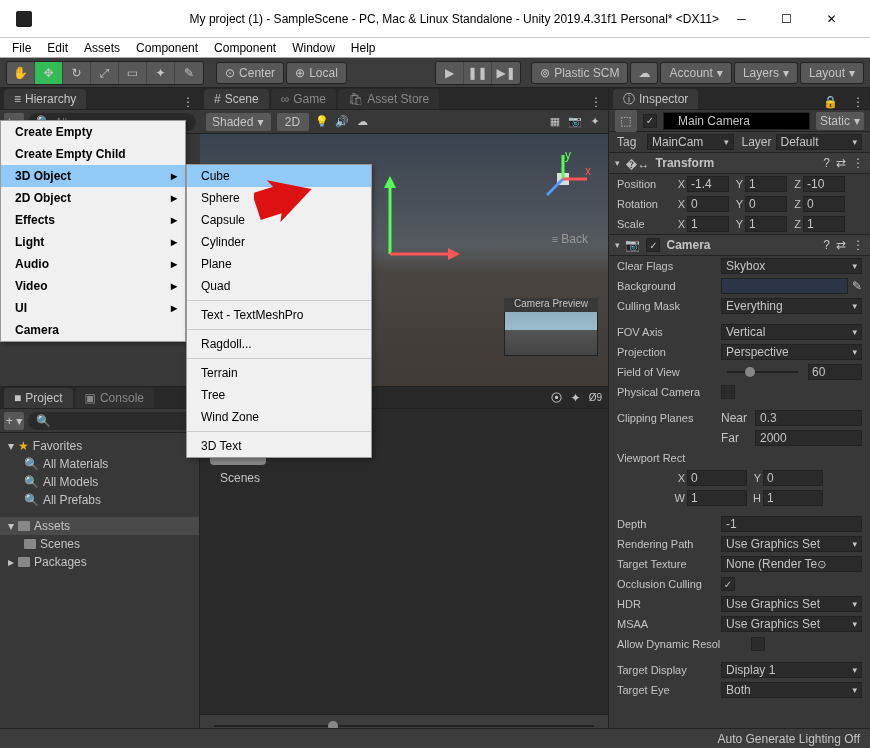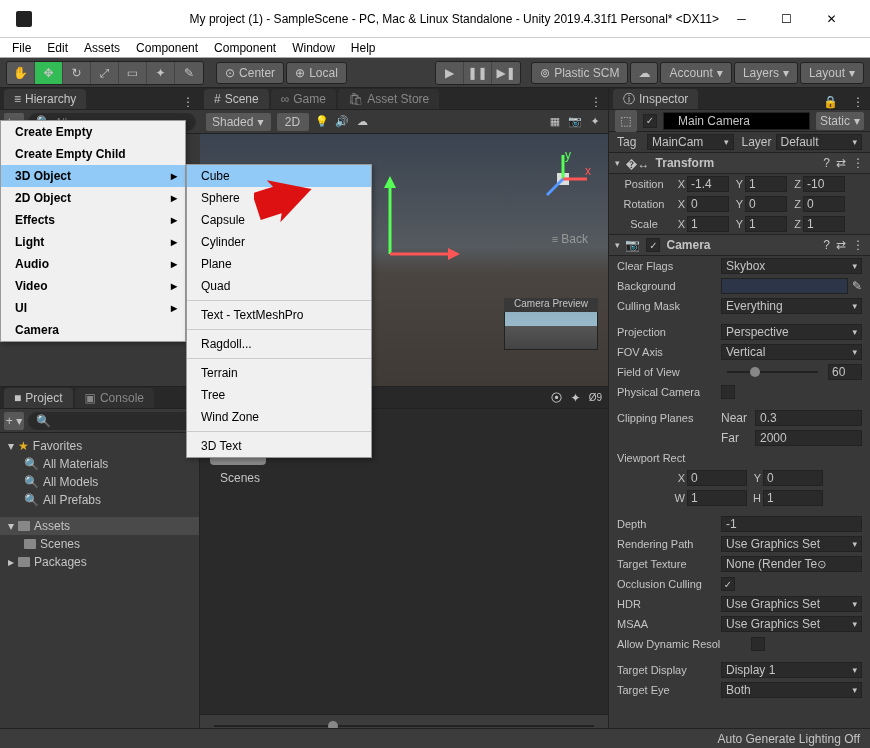--- a/index.html
+++ b/index.html
@@ -50,21 +50,21 @@
 .ctx-item.highlighted { background: #91c9f7; }
 .ctx-item .arrow { position: absolute; right: 8px; }
 .ctx-sep { height: 1px; background: #ccc; margin: 3px 0; }
 
 
 .scene-toolbar { height: 24px; background: #383838; border-bottom: 1px solid #222; display: flex; align-items: center; padding: 0 6px; gap: 6px; }
 .dropdown-btn { height: 18px; padding: 0 8px 0 6px; background: #585858; border-radius: 2px; display: flex; align-items: center; gap: 4px; cursor: pointer; }
 .scene-view { flex: 1; background: linear-gradient(to bottom, #3a4350 0%, #555a5f 45%, #4a4540 55%, #3f3a35 100%); position: relative; overflow: hidden; }
 .gizmo { position: absolute; right: 15px; top: 15px; width: 60px; height: 60px; }
 .back-label { position: absolute; right: 20px; top: 98px; color: #999; font-size: 11px;}
-.camera-preview { position: absolute; right: 10px; bottom: 36px; width: 94px; height: 52px; border: 1px solid #222; background: linear-gradient(to bottom, #8ab 0%, #9bc 55%, #555 55%, #444 100%); }
+.camera-preview { position: absolute; right: 10px; bottom: 30px; width: 94px; height: 58px; border: 1px solid #222; background: linear-gradient(to bottom, #8ab 0%, #9bc 55%, #555 55%, #444 100%); }
 .camera-preview-label { position: absolute; top: -1px; left: -1px; right: -1px; height: 14px; background: #383838; text-align: center; font-size: 10px; }
 
 
 .project-split { height: 350px; display: flex; flex-direction: column; border-top: 1px solid #222; }
 .project-tree { width: 200px; background: #383838; border-right: 1px solid #222; padding: 4px 0; }
 .project-content { flex: 1; background: #2a2a2a; padding: 10px; }
 .tree-item { height: 18px; display: flex; align-items: center; padding-left: 8px; gap: 4px; cursor: pointer; }
 .tree-item.indent1 { padding-left: 24px; }
 .tree-item.header { color: #c4c4c4; font-weight: 500; }
 .star { color: #e8b020; }
@@ -77,21 +77,21 @@
 .insp-header { height: 22px; display: flex; align-items: center; padding: 0 6px; gap: 6px; background: #383838; border-bottom: 1px solid #222; }
 .insp-body { flex: 1; overflow-y: auto; overflow-x: hidden; }
 .insp-row { display: flex; align-items: center; height: 20px; padding: 0 8px; gap: 4px; }
 .insp-label { width: 100px; font-size: 11px; color: #c4c4c4; }
 .insp-field { flex: 1; height: 16px; background: #2a2a2a; border: 1px solid #222; padding: 0 4px; font-size: 11px; display: flex; align-items: center; }
 .insp-field.dd::after { content: '▾'; margin-left: auto; font-size: 9px; }
 .comp-header { height: 22px; background: #3c3c3c; display: flex; align-items: center; padding: 0 6px; gap: 6px; border-top: 1px solid #222; border-bottom: 1px solid #222; }
 .comp-header .caret { font-size: 9px; }
 .comp-title { flex: 1; font-weight: 600; }
 .xyz-row { display: flex; align-items: center; height: 20px; padding: 0 8px; gap: 2px; }
-.xyz-label { width: 54px; font-size: 11px; text-align: center; }
+.xyz-label { width: 54px; font-size: 11px; }
 .axis-lbl { width: 12px; text-align: right; font-size: 11px; }
 .axis-field { width: 42px; height: 16px; background: #2a2a2a; border: 1px solid #222; padding: 0 3px; font-size: 11px; display: flex; align-items: center; }
 .color-swatch { flex:1; height: 16px; background: #2d3548; border: 1px solid #222; }
 .checkbox { width: 14px; height: 14px; border: 1px solid #222; background: #2a2a2a; display: inline-flex; align-items: center; justify-content: center; font-size: 10px; }
 .obj-name-field { flex: 1; height: 18px; background: #000000; border: 1px solid #222; padding: 0 14px; display: flex; align-items: center; }
 
 
 .status-bar { position: absolute; bottom: 0; left: 0; right: 0; height: 20px; background: #3c3c3c; border-top: 1px solid #222; display: flex; align-items: center; justify-content: flex-end; padding: 0 10px; font-size: 11px; }
 
 
@@ -357,37 +357,37 @@
           <span>✎</span>
         </div>
       <div class="insp-row">
           <span class="insp-label">Culling Mask</span>
           <div class="insp-field dd">
             <span>Everything</span>
           </div>
         </div>
       <div style="height:6px"></div>
       <div class="insp-row">
+          <span class="insp-label">FOV Axis</span>
+          <div class="insp-field dd">
+            <span>Vertical</span>
+          </div>
+        </div>
+      <div class="insp-row">
           <span class="insp-label">Projection</span>
           <div class="insp-field dd">
             <span>Perspective</span>
-          </div>
-        </div>
-      <div class="insp-row">
-          <span class="insp-label">FOV Axis</span>
-          <div class="insp-field dd">
-            <span>Vertical</span>
           </div>
         </div>
       <div class="insp-row">
           <span class="insp-label">Field of View</span>
           <div class="slider-track">
             <div class="slider-thumb" style="left:25%;"></div>
           </div>
-          <div class="axis-field" style="width:34px;">
+          <div class="axis-field" style="width:54px;">
             <span>60</span>
           </div>
         </div>
       <div class="insp-row">
           <span class="insp-label">Physical Camera</span>
           <span class="checkbox"></span>
         </div>
       <div style="height:6px"></div>
       <div class="insp-row">
           <span class="insp-label">Clipping Planes</span>

